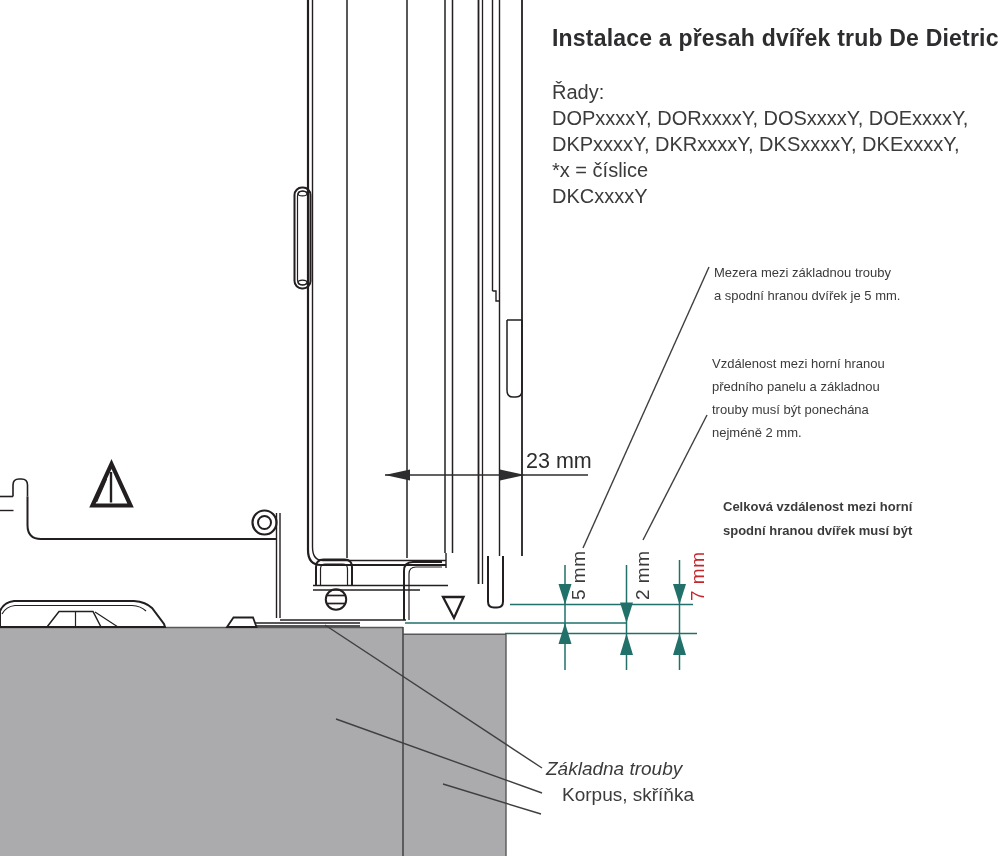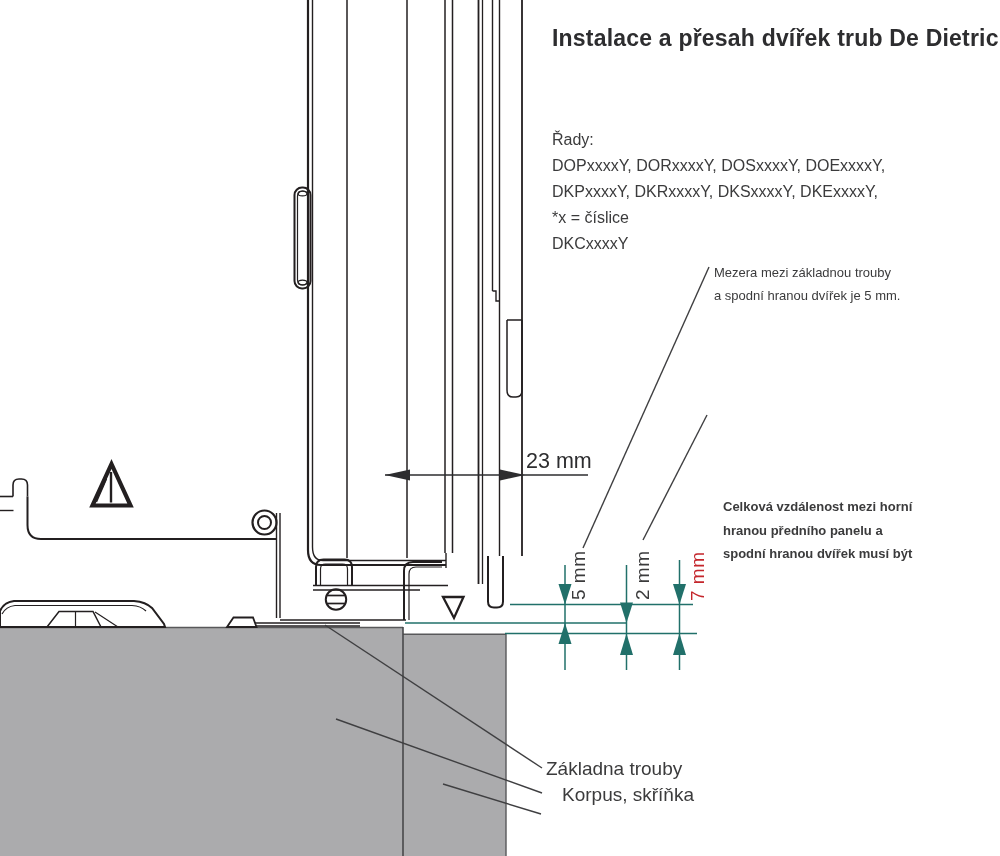--- a/index.html
+++ b/index.html
@@ -4,28 +4,28 @@
 <style>
   html,body{margin:0;padding:0;background:#ffffff;}
   .canvas{
     position:relative;width:1000px;height:856px;background:#ffffff;overflow:hidden;
     font-family:"Liberation Sans","DejaVu Sans",sans-serif;color:#3b3b3c;
   }
   .abs{position:absolute;}
   .title{
     left:552px;top:25px;font-size:23px;font-weight:700;color:#2d2d2f;letter-spacing:.2px;white-space:nowrap;
   }
-  .series{left:552px;top:79px;font-size:16px;line-height:26px;color:#3b3b3c;white-space:nowrap;margin-top:48px;}
+  .series{left:552px;top:79px;font-size:20px;line-height:26px;color:#3b3b3c;white-space:nowrap;}
   .note{font-size:13px;line-height:23px;color:#3b3b3c;white-space:nowrap;}
   .note1{left:714px;top:261px;}
   .note2{left:712px;top:352px;}
   .note3{left:723px;top:495px;line-height:23.5px;font-weight:bold;}
   .red{color:#c4262c;}
   .part-label{font-size:19px;color:#3b3b3c;white-space:nowrap;}
-  .pl1{left:546px;top:758px;}
+  .pl1{left:546px;top:758px;font-style:italic;}
   .pl2{left:562px;top:784px;}
   .pl3{left:546px;top:805px;}
   svg{position:absolute;left:0;top:0;}
   svg text{font-family:"Liberation Sans","DejaVu Sans",sans-serif;}
   .dim-label{font-size:19px;fill:#3b3b3c;letter-spacing:.5px;}
   .dim-label-red{font-size:19px;fill:#c4262c;letter-spacing:.5px;}
   .dim23-label{font-size:21.5px;fill:#2d2d2f;}
 </style>
 </head>
 <body>
@@ -149,23 +149,28 @@
     <div>DKPxxxxY, DKRxxxxY, DKSxxxxY, DKExxxxY,</div>
     <div>*x = číslice</div>
     <div>DKCxxxxY</div>
   </div>
 
   <div class="abs note note1">
     <div>Mezera mezi základnou trouby</div>
     <div>a spodní hranou dvířek je 5 mm.</div>
   </div>
 
+  <div class="abs note note2">
+    <div>Vzdálenost mezi horní hranou</div>
+    <div>předního panelu a základnou</div>
+    <div>trouby musí být ponechána</div>
+    <div>nejméně 2 mm.</div>
+  </div>
 
   <div class="abs note note3">
     <div>Celková vzdálenost mezi horní</div>
-    <div>hranou předního panelu a</div>
     <div>spodní hranou dvířek musí být</div>
   </div>
 
   <div class="abs part-label pl1">Základna trouby</div>
   <div class="abs part-label pl2">Korpus, skříňka</div>
 
 </div>
 
 </body></html>

